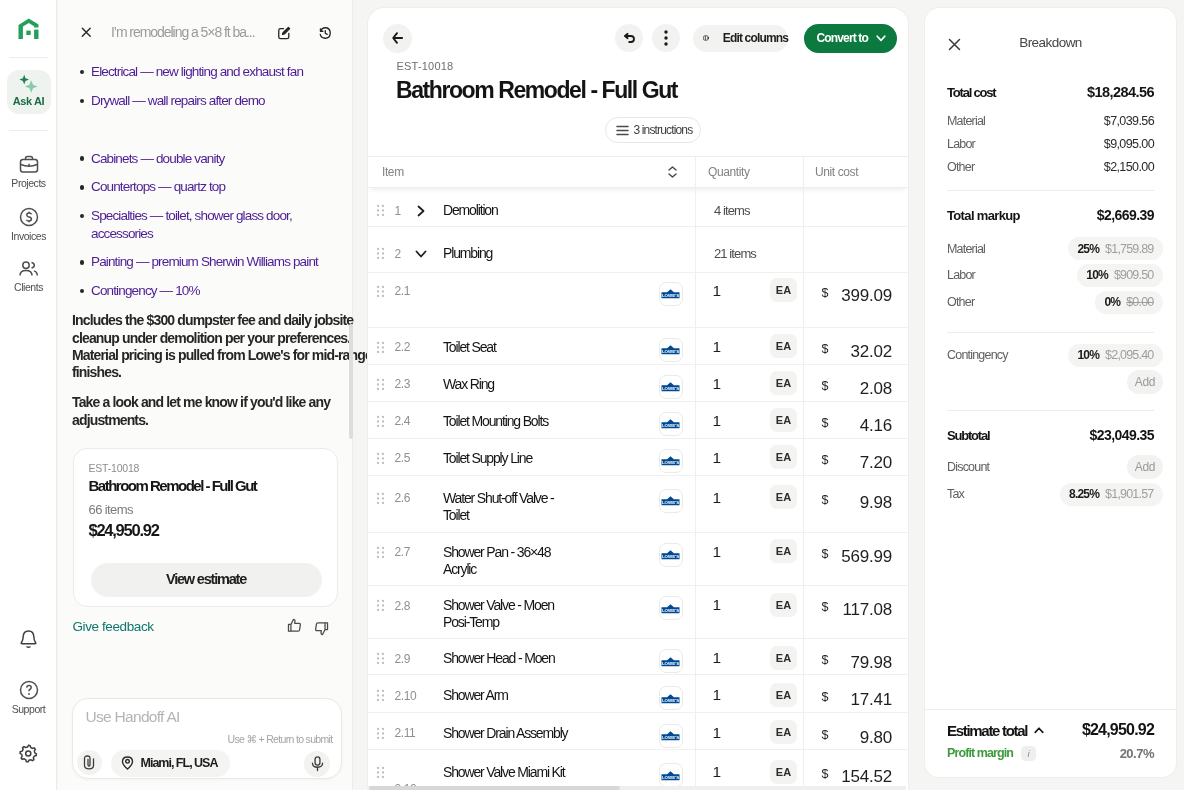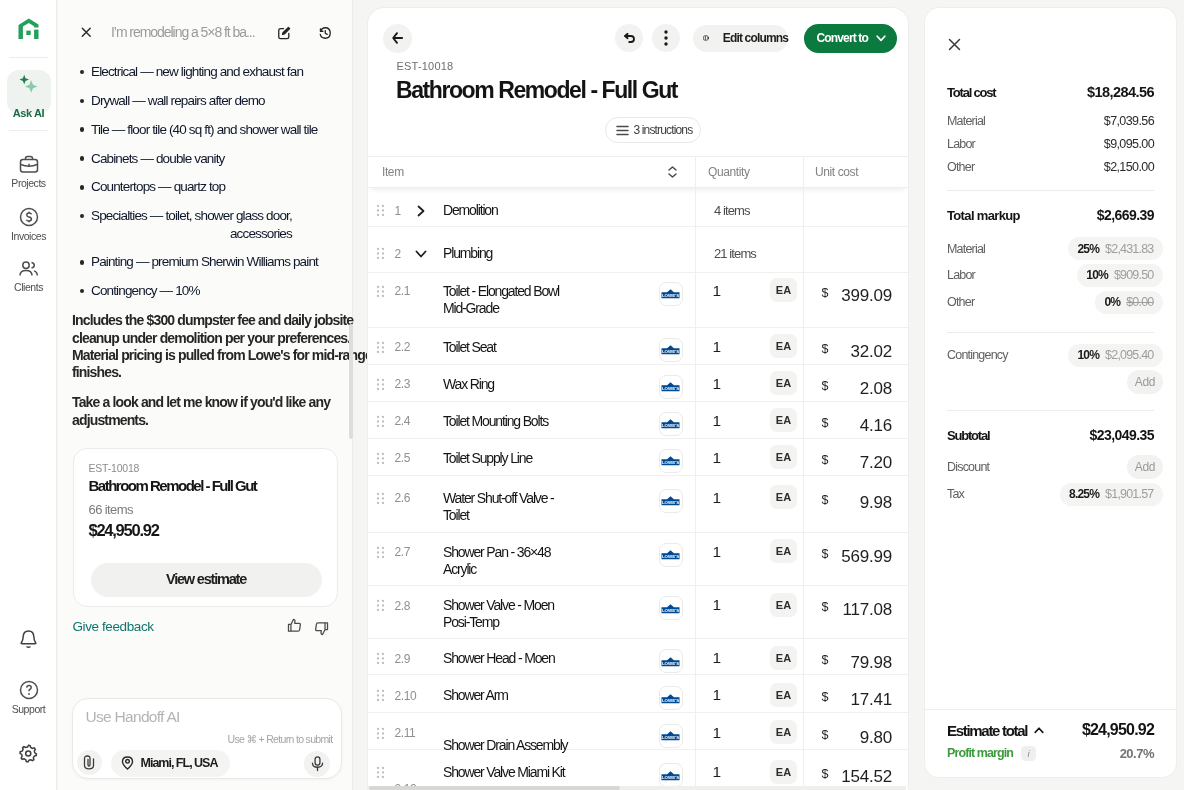--- a/index.html
+++ b/index.html
@@ -6,24 +6,24 @@
 html,body { width:1184px; height:790px; overflow:hidden; }
 body { font-family:"Liberation Sans", sans-serif; background:#f5f5f3; position:relative; color:#1c1c1c; }
 .abs { position:absolute; }
 svg { display:block; }
 #sidebar { position:absolute; left:0; top:0; width:57px; height:790px; background:#ffffff; border-right:1px solid #ececea; }
 #sidebar .hr { position:absolute; left:9px; width:39px; height:1px; background:#ececea; }
 .navitem { position:absolute; width:57px; text-align:center; color:#4e4e4e; }
 .navitem .lbl { font-size:10.5px; letter-spacing:-0.45px; margin-top:3px; color:#4e4e4e; }
 .navitem svg { margin:0 auto; }
 #askai { position:absolute; left:6.5px; top:70px; width:44px; height:44px; background:#eef3ef; border-radius:12px; text-align:center; }
-#askai .lbl { font-size:11px; font-weight:700; letter-spacing:-0.4px; color:#1b6b45; margin-top:12px; }
+#askai .lbl { font-size:11px; font-weight:700; letter-spacing:-0.4px; color:#1b6b45; margin-top:0px; }
 #askai svg { margin:4px auto 0; }
 #chat { position:absolute; left:58px; top:0; width:295px; height:790px; background:#fbfbf9; border-right:1px solid #ececea; }
-.bl { position:absolute; left:33px; font-size:13.5px; letter-spacing:-0.85px; line-height:18px; color:#0f172a; white-space:nowrap;text-align:right; }
+.bl { position:absolute; left:33px; font-size:13.5px; letter-spacing:-0.85px; line-height:18px; color:#4c1d95; white-space:nowrap; }
 .bl::before { content:""; position:absolute; left:-11.5px; top:6.8px; width:4.5px; height:4.5px; border-radius:50%; background:#262626; }
 .para { position:absolute; left:14px; font-size:14px; letter-spacing:-0.85px; line-height:17.2px; color:#262626; white-space:nowrap;font-weight:bold; }
 #estcard { position:absolute; left:14.5px; top:448px; width:265px; height:159px; background:#fff; border:1px solid #ebebe9; border-radius:14px; }
 #estcard .e1 { position:absolute; left:15px; top:13px; font-size:10.5px; letter-spacing:-0.2px; color:#8c8c8a; }
 #estcard .e2 { position:absolute; left:15px; top:28px; font-size:15px; font-weight:700; letter-spacing:-1.5px; color:#161616; }
 #estcard .e3 { position:absolute; left:15px; top:52.5px; font-size:13px; letter-spacing:-0.6px; color:#7b7b79; }
 #estcard .e4 { position:absolute; left:15px; top:72px; font-size:16.5px; font-weight:700; letter-spacing:-1.25px; color:#161616; }
 #estcard .btn { position:absolute; left:17px; top:114px; width:231px; height:33.5px; border-radius:17px; background:#f1f1ef; text-align:center; line-height:33.5px; font-size:14.5px; font-weight:700; letter-spacing:-1.2px; color:#202020; }
 #main { position:absolute; left:368px; top:8px; width:540px; height:782px; background:#fff; border-radius:16px 16px 0 0; box-shadow:0 0 0 1px #eeeeec; overflow:hidden; }
 .circbtn { position:absolute; width:28px; height:28px; border-radius:50%; background:#f2f2f0; display:flex; align-items:center; justify-content:center; }
@@ -123,21 +123,20 @@
       <path d="M13.5 8.5 V12.5 Q13.5 14.5 11.5 14.5 L4 14.5 Q2 14.5 2 12.5 L2 5 Q2 3 4 3 L7.5 3"></path>
       <path d="M13 1.6 L14.4 3 L8.3 9.1 L6.3 9.7 L6.9 7.7 Z" fill="#242424"></path>
     </svg>
   <svg class="abs" style="left:259.5px;top:26px" width="14" height="14" viewBox="0 0 16 16" fill="none" stroke="#242424" stroke-width="1.5" stroke-linecap="round" stroke-linejoin="round">
       <path d="M2.8 3.2 L2.8 6 L5.6 6"></path>
       <path d="M2.9 5.9 Q4.5 2 8.3 2 Q13.8 2 14 8 Q13.8 14 8.3 14 Q3.5 14 2.6 9.6"></path>
       <path d="M8.3 5.2 V8.3 L10.5 9.6"></path>
     </svg>
   <div class="bl" style="top:62.9px">Electrical — new lighting and exhaust fan</div>
   <div class="bl" style="top:91.8px">Drywall — wall repairs after demo</div>
-  <div class="bl" style="top:120.7px">Tile — floor tile (40 sq ft) and shower wall tile</div>
   <div class="bl" style="top:149.5px">Cabinets — double vanity</div>
   <div class="bl" style="top:178.4px">Countertops — quartz top</div>
   <div class="bl" style="top:207.2px">Specialties — toilet, shower glass door,<br>accessories</div>
   <div class="bl" style="top:253.3px">Painting — premium Sherwin Williams paint</div>
   <div class="bl" style="top:282.2px">Contingency — 10%</div>
   <div class="para" style="top:312.3px">Includes the $300 dumpster fee and daily jobsite<br>cleanup under demolition per your preferences.<br>Material pricing is pulled from Lowe's for mid-range<br>finishes.</div>
   <div class="para" style="top:394.3px">Take a look and let me know if you'd like any<br>adjustments.</div>
   <div id="estcard">
     <div class="e1">EST-10018</div>
     <div class="e2">Bathroom Remodel - Full Gut</div>
@@ -265,21 +264,20 @@
   <div class="trow" style="top:264.5px;height:55.0px">
   <svg class="dots" style="top:12.3px" width="9" height="13" viewBox="0 0 9 13" fill="#bfbfbd">
         <circle cx="2" cy="2" r="1.15"></circle>
         <circle cx="7" cy="2" r="1.15"></circle>
         <circle cx="2" cy="6.5" r="1.15"></circle>
         <circle cx="7" cy="6.5" r="1.15"></circle>
         <circle cx="2" cy="11" r="1.15"></circle>
         <circle cx="7" cy="11" r="1.15"></circle>
       </svg>
   <div class="rnum" style="top:11.8px">2.1</div>
-  <div class="rname" style="top:10.3px">Toilet - Elongated Bowl<br>Mid-Grade</div>
   <div class="lowes" style="top:9.3px">
         <svg width="19" height="11" viewBox="0 0 19 11">
           <path d="M0.5 4.2 L6.1 4.2 L9.5 1.2 L12.9 4.2 L18.5 4.2 L18.5 10.2 L0.5 10.2 Z" fill="#004a93"></path>
           <text x="9.5" y="8.9" text-anchor="middle" font-size="4.4" font-weight="bold" fill="#fff" font-family="Liberation Sans">LOWE'S</text>
         </svg>
       </div>
   <div class="qty1" style="top:9.3px">1</div>
   <div class="eab" style="top:5.8px">EA</div>
   <div class="usd" style="top:13.3px">$</div>
   <div class="uval" style="top:13.3px">399.09</div>
@@ -485,21 +483,21 @@
   <div class="trow" style="top:704.5px;height:37.0px">
   <svg class="dots" style="top:14.0px" width="9" height="13" viewBox="0 0 9 13" fill="#bfbfbd">
         <circle cx="2" cy="2" r="1.15"></circle>
         <circle cx="7" cy="2" r="1.15"></circle>
         <circle cx="2" cy="6.5" r="1.15"></circle>
         <circle cx="7" cy="6.5" r="1.15"></circle>
         <circle cx="2" cy="11" r="1.15"></circle>
         <circle cx="7" cy="11" r="1.15"></circle>
       </svg>
   <div class="rnum" style="top:13.5px">2.11</div>
-  <div class="rname" style="top:24px">Shower Drain Assembly</div>
+  <div class="rname" style="top:12.0px">Shower Drain Assembly</div>
   <div class="lowes" style="top:11.0px">
         <svg width="19" height="11" viewBox="0 0 19 11">
           <path d="M0.5 4.2 L6.1 4.2 L9.5 1.2 L12.9 4.2 L18.5 4.2 L18.5 10.2 L0.5 10.2 Z" fill="#004a93"></path>
           <text x="9.5" y="8.9" text-anchor="middle" font-size="4.4" font-weight="bold" fill="#fff" font-family="Liberation Sans">LOWE'S</text>
         </svg>
       </div>
   <div class="qty1" style="top:11.0px">1</div>
   <div class="eab" style="top:7.5px">EA</div>
   <div class="usd" style="top:15.0px">$</div>
   <div class="uval" style="top:15.0px">9.80</div>
@@ -526,20 +524,21 @@
   <div class="usd" style="top:17.5px">$</div>
   <div class="uval" style="top:17.5px">154.52</div>
   </div>
   <div class="abs" style="left:0px;top:777.5px;width:538px;height:4.5px;background:#efefed"></div>
   <div class="abs" style="left:0.5px;top:777.5px;width:251px;height:4.5px;border-radius:2.5px;background:#d7d7d5"></div>
 </div>
 <div id="panel">
   <svg class="abs" style="left:23px;top:30px" width="13" height="13" viewBox="0 0 13 13" fill="none" stroke="#3a3a3a" stroke-width="1.5" stroke-linecap="round">
       <path d="M1.5 1.5 L11.5 11.5 M11.5 1.5 L1.5 11.5"></path>
     </svg>
+  <div class="abs" style="left:0;top:27px;width:251px;text-align:center;font-size:13.5px;color:#454545;letter-spacing:-0.55px">Breakdown</div>
   <div class="prow" style="top:75px;height:18px">
       <span class="pbold">Total cost</span>
       <span class="pvbold">$18,284.56</span>
     </div>
   <div class="prow" style="top:103.5px;height:18px">
       <span class="plabel">Material</span>
       <span class="pval">$7,039.56</span>
     </div>
   <div class="prow" style="top:126.5px;height:18px">
       <span class="plabel">Labor</span>
@@ -551,21 +550,21 @@
     </div>
   <div class="hr" style="top:182px"></div>
   <div class="prow" style="top:198px;height:18px">
       <span class="pbold" style="letter-spacing:-0.65px">Total markup</span>
       <span class="pvbold" style="font-size:14px">$2,669.39</span>
     </div>
   <div class="prow" style="top:229px;height:23px">
       <span class="plabel">Material</span>
       <span class="gpill">
         <b>25%</b>
-        <span>$2,431.83</span>
+        <span>$1,759.89</span>
       </span>
     </div>
   <div class="prow" style="top:255.5px;height:23px">
       <span class="plabel">Labor</span>
       <span class="gpill">
         <b>10%</b>
         <span>$909.50</span>
       </span>
     </div>
   <div class="prow" style="top:282.5px;height:23px">

